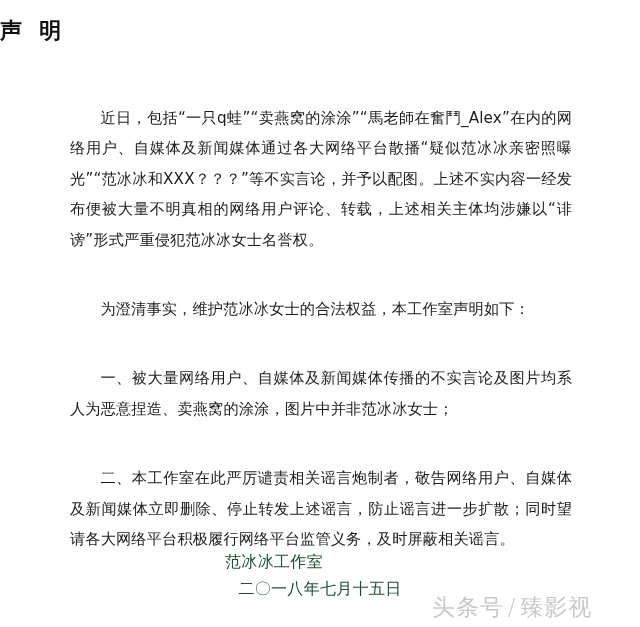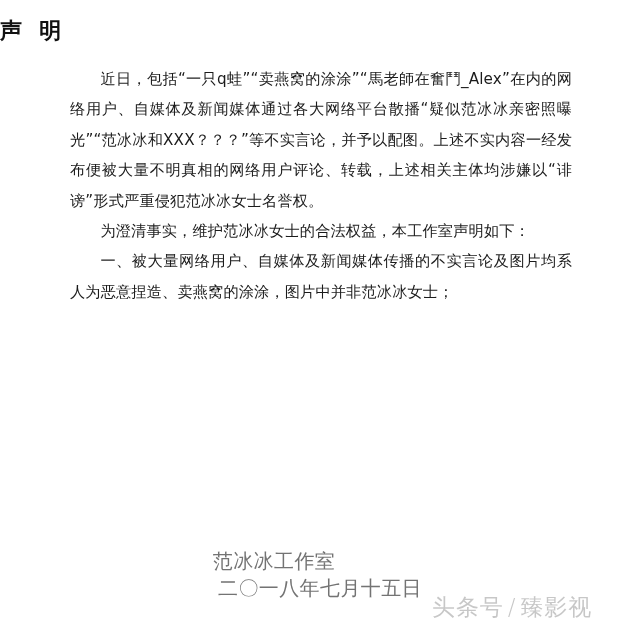--- a/index.html
+++ b/index.html
@@ -49,33 +49,34 @@
     line-height: 30.4px;
     text-align: justify;
     text-justify: inter-character;
     text-align-last: left;
     color: #1b1b1b;
     letter-spacing: 0.01em;
   }
 
   .para.indent {
     text-indent: 2em;
+    margin-top: 39px;
   }
 
   .sign-block {
     position: absolute;
     left: 0;
     top: 548px;
     width: 640px;
   }
 
   .sign-line {
-    font-size: 20px;
+    font-size: 16px;
     line-height: 27px;
-    color: #737373;
+    color: #14532d;
     text-align: center;
     letter-spacing: 0.02em;
   }
 
   .sign-studio {
     padding-right: 92px;
   }
 
   .sign-date {
   }
@@ -102,20 +103,21 @@
 <body>
 
 <div class="page">
 
   <div class="doc-title">声 明</div>
 
   <div class="body-block">
     <p class="para indent">近日，包括“一只q蛙”“卖燕窝的涂涂”“馬老師在奮鬥_Alex”在内的网络用户、自媒体及新闻媒体通过各大网络平台散播“疑似范冰冰亲密照曝光”“范冰冰和XXX？？？”等不实言论，并予以配图。上述不实内容一经发布便被大量不明真相的网络用户评论、转载，上述相关主体均涉嫌以“诽谤”形式严重侵犯范冰冰女士名誉权。</p>
     <p class="para indent">为澄清事实，维护范冰冰女士的合法权益，本工作室声明如下：</p>
     <p class="para indent">一、被大量网络用户、自媒体及新闻媒体传播的不实言论及图片均系人为恶意捏造、卖燕窝的涂涂，图片中并非范冰冰女士；</p>
+    <p class="para indent">二、本工作室在此严厉谴责相关谣言炮制者，敬告网络用户、自媒体及新闻媒体立即删除、停止转发上述谣言，防止谣言进一步扩散；同时望请各大网络平台积极履行网络平台监管义务，及时屏蔽相关谣言。</p>
   </div>
 
   <div class="sign-block">
     <div class="sign-line sign-studio">范冰冰工作室</div>
     <div class="sign-line sign-date">二〇一八年七月十五日</div>
   </div>
 
   <div class="watermark">
     <span>头条号</span><span class="wm-sep">/</span><span>臻影视</span>
   </div>

